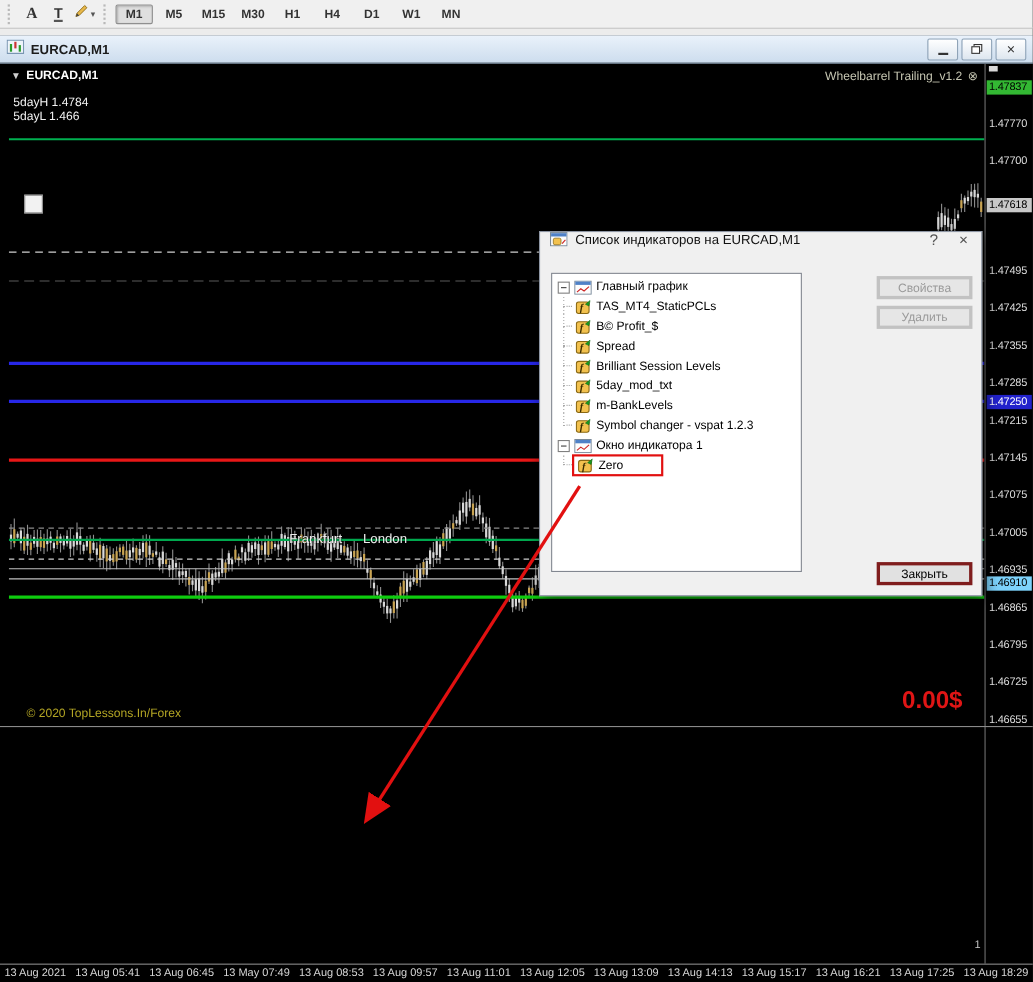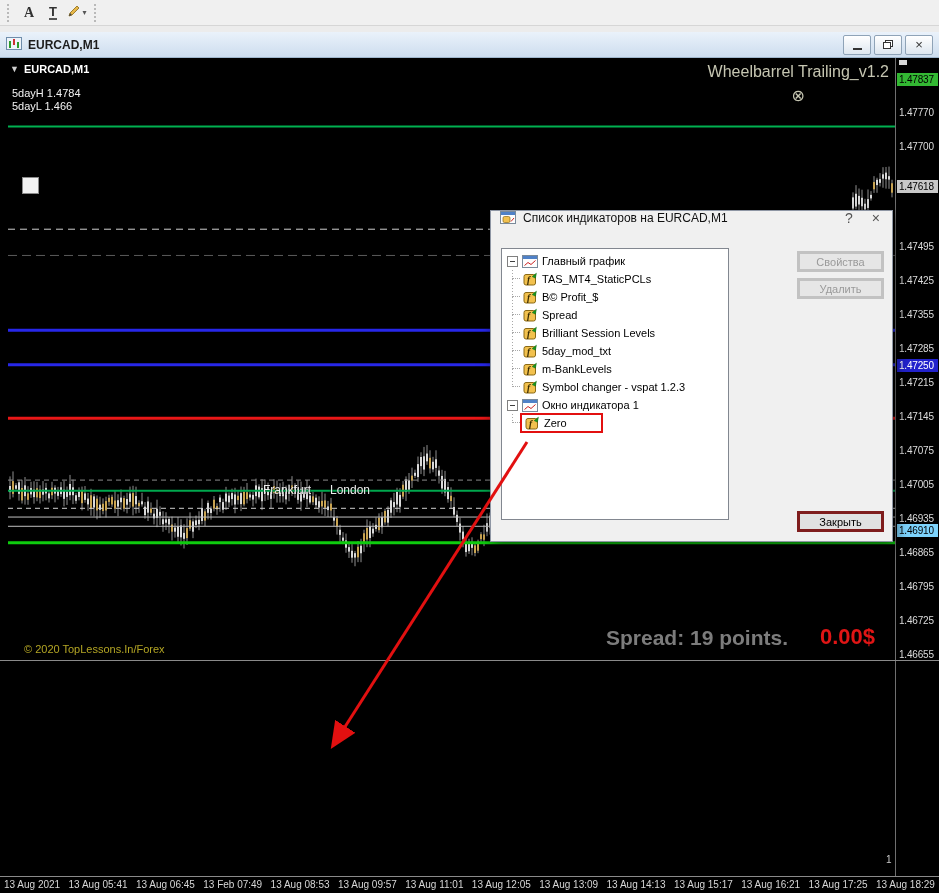--- a/index.html
+++ b/index.html
@@ -28,21 +28,21 @@
           background:linear-gradient(#ffffff,#dde6ef);display:flex;align-items:center;justify-content:center;
           color:#333;font-size:13px;line-height:13px;}
   .minbar{width:9px;height:2px;background:#333;margin-top:8px;}
   .rwrap{position:relative;width:10px;height:9px;}
   .rsq{position:absolute;border:1px solid #333;width:6px;height:5px;background:#fff;}
   .rsq1{right:0;top:0}.rsq2{left:0;bottom:0}
   
   .chartwin{position:absolute;left:0;top:58px;width:939px;height:835px;background:#000;}
   .chart-symbol{position:absolute;left:10px;top:5px;color:#fff;font-size:11px;font-weight:bold;display:flex;gap:5px;align-items:center;}
   .chart-symbol .tri{font-size:9px;color:#cfcfcf;}
-  .overlay-title{position:absolute;right:50px;top:5px;color:#c6c6b2;font-size:16px;display:flex;gap:5px;align-items:center;flex-direction:column;}
+  .overlay-title{position:absolute;right:50px;top:5px;color:#c6c6b2;font-size:11px;display:flex;gap:5px;align-items:center;}
   .daylbl{position:absolute;left:12px;top:29px;color:#f2f2f2;font-size:11px;line-height:13px;}
   .shiftmark{position:absolute;left:899px;top:2px;width:8px;height:5px;background:#d9d9d9;}
   .wb-widget{position:absolute;left:22px;top:119px;width:15px;height:15px;background:#f2f2f2;border:1px solid #8a8a8a;}
   #pane-svg{position:absolute;left:8px;top:2px;}
   .vdivider{position:absolute;left:895px;top:0;width:1px;height:818px;background:#6f6f6f;}
   .hdivider{position:absolute;left:0;top:602px;width:939px;height:1px;background:#8a8a8a;}
   .price-scale{position:absolute;left:897px;top:0;width:42px;height:818px;}
   .tick{position:absolute;left:2px;font-size:10px;color:#dcdcdc;letter-spacing:-.2px;}
   .pmarker{position:absolute;left:0;width:41px;height:13px;font-size:10px;line-height:13px;padding-left:2px;
            letter-spacing:-.2px;box-sizing:border-box;}
@@ -98,20 +98,31 @@
     <div class="toolbtn">
       <span>
         <svg width="14" height="14" viewBox="0 0 14 14">
             <path d="M2 12 L3 9 L10 2 L12 4 L5 11 Z" fill="#e8b84a" stroke="#8a6914" stroke-width="0.8"></path>
             <path d="M2 12 L3 9 L5 11 Z" fill="#444"></path>
           </svg>
       </span>
       <span class="dd">▾</span>
     </div>
     <span class="grip"></span>
+    <div id="tf-toolbar" style="display:flex;align-items:center;">
+        <div class="tfbtn active">M1</div>
+        <div class="tfbtn">M5</div>
+        <div class="tfbtn">M15</div>
+        <div class="tfbtn">M30</div>
+        <div class="tfbtn">H1</div>
+        <div class="tfbtn">H4</div>
+        <div class="tfbtn">D1</div>
+        <div class="tfbtn">W1</div>
+        <div class="tfbtn">MN</div>
+      </div>
   </div>
 
   <div class="gapstrip"></div>
 
   <div class="titlebar">
     <span>
       <svg width="16" height="13" viewBox="0 0 16 13">
           <rect x="0.5" y="0.5" width="15" height="12" fill="#eef4fa" stroke="#6f8dab"></rect>
           <rect x="3" y="4" width="2" height="7" fill="#2a9c2a"></rect>
           <rect x="7" y="2" width="2" height="6" fill="#cc3333"></rect>
@@ -513,21 +524,20 @@
       <div>5dayH 1.4784</div>
       <div>5dayL 1.466</div>
     </div>
     <div class="shiftmark"></div>
     <div class="wb-widget"></div>
 
     <div class="session" style="left:263px;top:425px;">Frankfurt</div>
     <div class="session" style="left:330px;top:425px;">London</div>
 
     <div class="copyright">© 2020 TopLessons.In/Forex</div>
-    <div class="spread">Spread: 19 points.</div>
     <div class="profit">0.00$</div>
 
     <div class="vdivider"></div>
     <div class="hdivider"></div>
     <div class="price-scale" id="price-scale">
         <div class="tick" style="top: 48.9984px;">1.47770</div>
         <div class="tick" style="top: 83.034px;">1.47700</div>
         <div class="tick" style="top: 148.674px; margin-left: 44px;">1.47565</div>
         <div class="tick" style="top: 182.71px;">1.47495</div>
         <div class="tick" style="top: 216.746px;">1.47425</div>
@@ -547,21 +557,21 @@
         <div class="pmarker" style="top: 165.665px; background: rgb(158, 158, 158); color: rgb(0, 0, 0); margin-left: 48px;">1.47528</div>
         <div class="pmarker" style="top: 300.835px; background: rgb(34, 34, 204); color: rgb(255, 255, 255);">1.47250</div>
         <div class="pmarker" style="top: 466.151px; background: #7dd3fc; color: rgb(0, 0, 0);">1.46910</div>
       </div>
     <div class="ipane-tick">1</div>
 
     <div class="timeaxis" id="time-axis">
         <div>13 Aug 2021</div>
         <div>13 Aug 05:41</div>
         <div>13 Aug 06:45</div>
-        <div>13 Feb 07:49</div>
+        <div>13 May 07:49</div>
         <div>13 Aug 08:53</div>
         <div>13 Aug 09:57</div>
         <div>13 Aug 11:01</div>
         <div>13 Aug 12:05</div>
         <div>13 Aug 13:09</div>
         <div>13 Aug 14:13</div>
         <div>13 Aug 15:17</div>
         <div>13 Aug 16:21</div>
         <div>13 Aug 17:25</div>
         <div>13 Aug 18:29</div>

